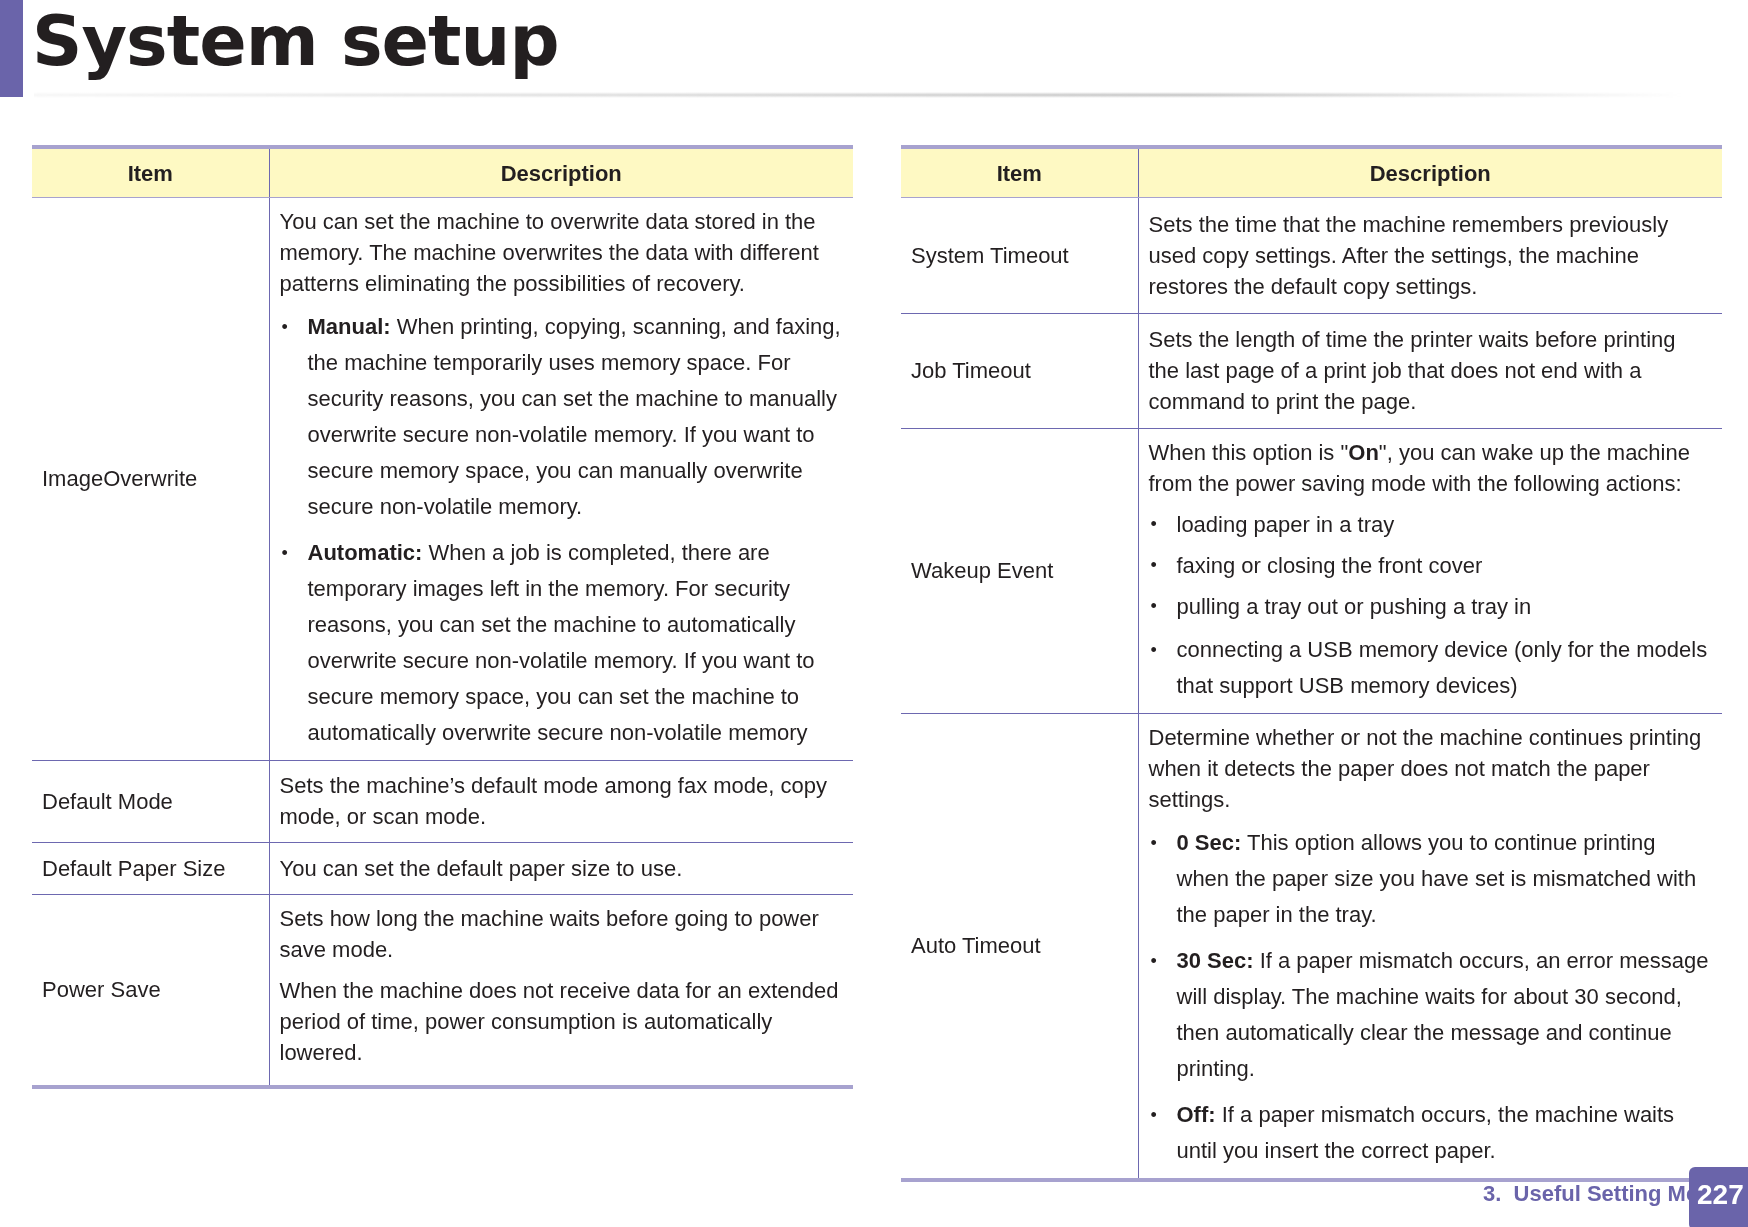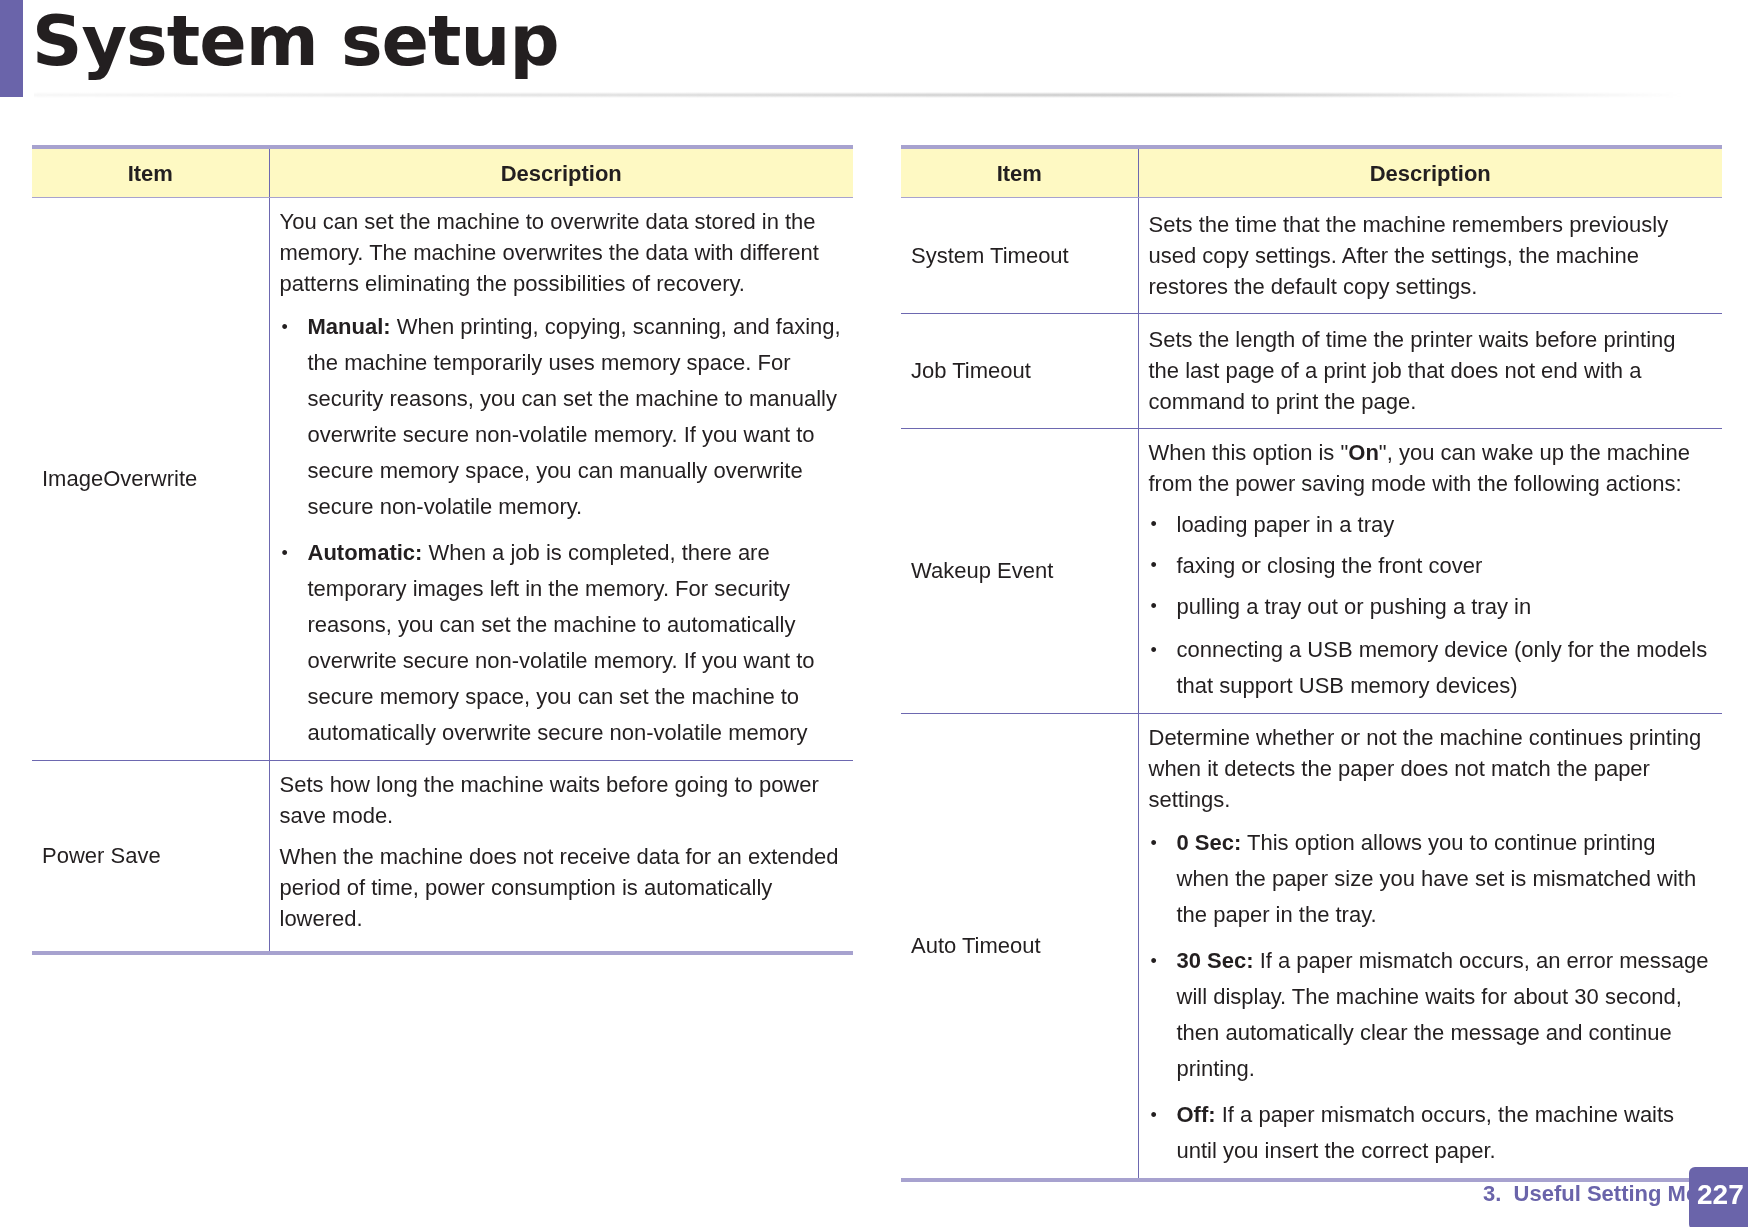--- a/index.html
+++ b/index.html
@@ -80,20 +80,28 @@
     <tr style="height:481px">
       <td class="col-item item-cell">ImageOverwrite</td>
       <td class="desc">
         <p>You can set the machine to overwrite data stored in the memory. The machine overwrites the data with different patterns eliminating the possibilities of recovery.</p>
         <ul>
           <li><span class="b">Manual:</span><span> When printing, copying, scanning, and faxing, the machine temporarily uses memory space. For security reasons, you can set the machine to manually overwrite secure non-volatile memory. If you want to secure memory space, you can manually overwrite secure non-volatile memory.</span></li>
           <li><span class="b">Automatic:</span><span> When a job is completed, there are temporary images left in the memory. For security reasons, you can set the machine to automatically overwrite secure non-volatile memory. If you want to secure memory space, you can set the machine to automatically overwrite secure non-volatile memory</span></li>
         </ul>
       </td>
     </tr>
+    <tr style="height:82px">
+      <td class="col-item item-cell">Default Mode</td>
+      <td class="desc">Sets the machine’s default mode among fax mode, copy mode, or scan mode.</td>
+    </tr>
+    <tr style="height:52px">
+      <td class="col-item item-cell">Default Paper Size</td>
+      <td class="desc">You can set the default paper size to use.</td>
+    </tr>
     <tr style="height:187px">
       <td class="col-item item-cell">Power Save</td>
       <td class="desc">
         <p>Sets how long the machine waits before going to power save mode.</p>
         <p>When the machine does not receive data for an extended period of time, power consumption is automatically lowered.</p>
       </td>
     </tr>
   </tbody>
 </table>
 

